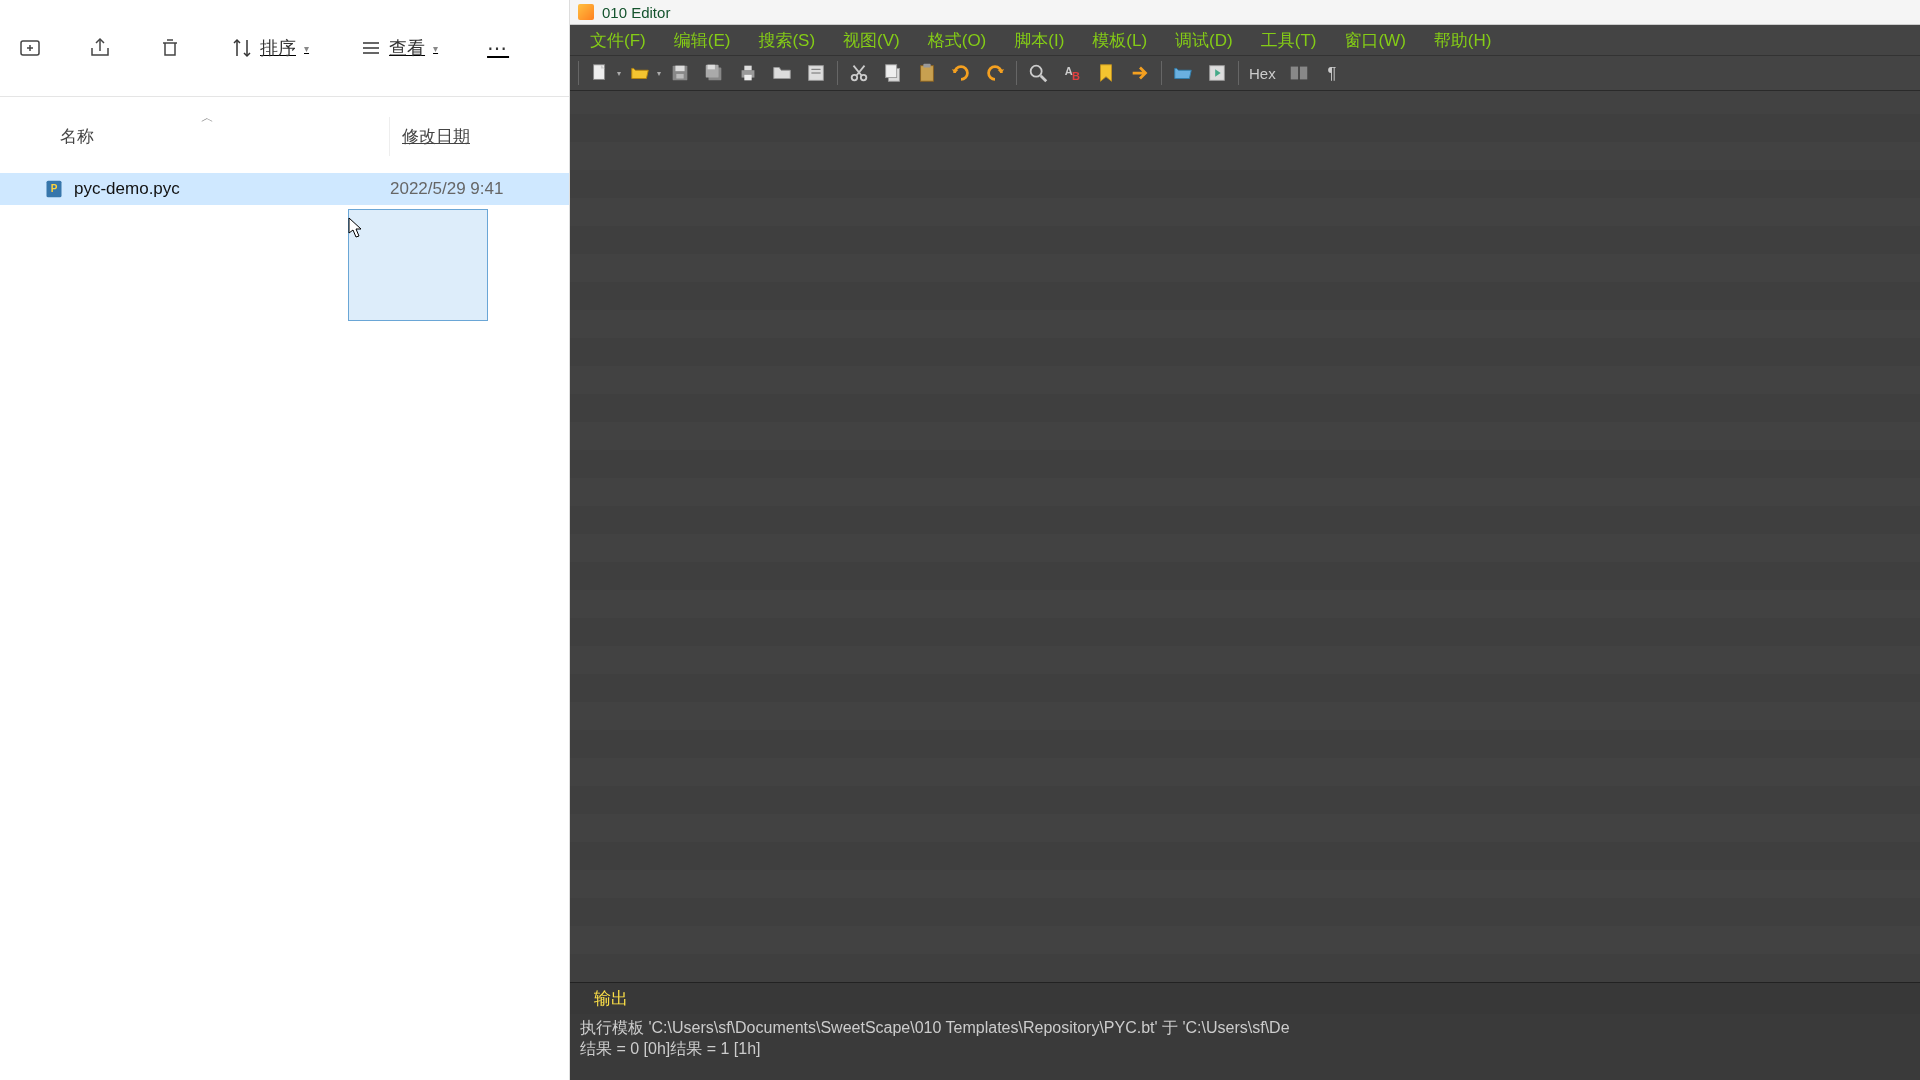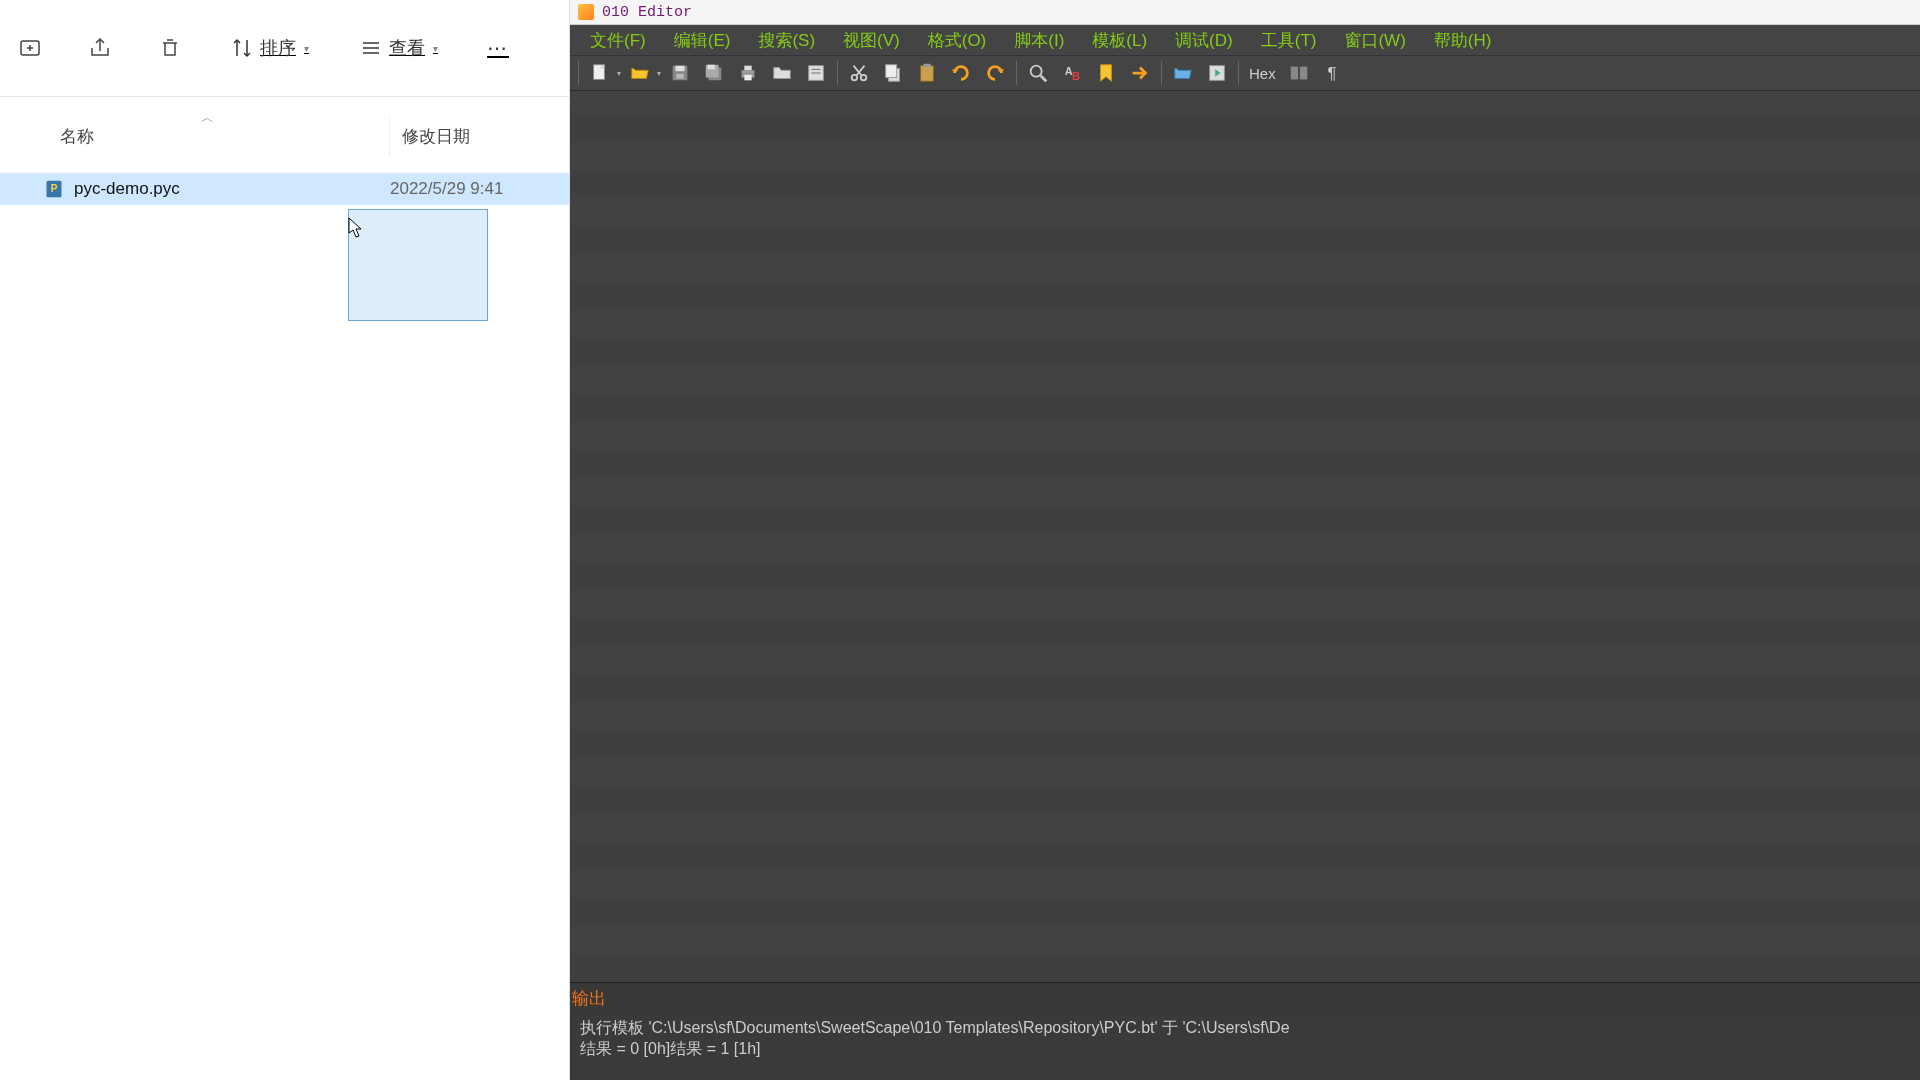--- a/index.html
+++ b/index.html
@@ -12,53 +12,53 @@
     .explorer-toolbar .tb-item svg { width: 24px; height: 24px; }
     .explorer-toolbar .tb-icon { display: flex; align-items: center; justify-content: center; width: 40px; height: 40px; cursor: pointer; }
     .explorer-toolbar .tb-icon svg { width: 24px; height: 24px; stroke: #444; fill: none; stroke-width: 1.5; }
     .explorer-toolbar .chev { font-size: 10px; color: #888; margin-left: 2px; }
     .explorer-toolbar .dots { font-size: 20px; color: #333; letter-spacing: 2px; }
     
     .explorer-header { display: flex; padding: 20px 0 10px 0; border-bottom: 1px solid transparent; }
     .explorer-header .col { font-size: 17px; color: #444; padding: 8px 0; }
     .col-name { width: 390px; padding-left: 60px !important; position: relative; border-right: 1px solid #eee; }
     .col-name .sort-chev { position: absolute; right: 175px; top: -8px; font-size: 13px; color: #888; }
-    .col-date { padding-left: 12px !important; }
+    .col-date { padding-left: 12px !important; text-decoration: underline; }
     
     .file-list { flex: 1; position: relative; padding-top: 6px; }
     .file-row { display: flex; align-items: center; height: 32px; background: #cfe8ff; padding: 0 0; }
     .file-row .file-icon { width: 20px; height: 20px; margin-left: 44px; margin-right: 10px; }
     .file-row .file-name { font-size: 17px; font-weight: 400; color: #111; width: 316px; }
     .file-row .file-date { font-size: 17px; color: #666; }
     
     .selection-box { position: absolute; left: 348px; top: 42px; width: 140px; height: 112px; background: rgba(180, 215, 245, 0.45); border: 1px solid #6aa6d6; }
     .cursor { position: absolute; left: 348px; top: 50px; width: 16px; height: 22px; }
     
     
     .editor { flex: 1; height: 100%; display: flex; flex-direction: column; background: #3a3a3a; }
     .editor-title { height: 25px; background: #f5f5f5; display: flex; align-items: center; padding: 0 8px; gap: 8px; border-bottom: 1px solid #ccc; }
     .editor-title .logo { width: 16px; height: 16px; background: linear-gradient(135deg, #ffc040, #ff8020); border-radius: 2px; }
-    .editor-title span { font-size: 15px; color: #701a75; font-family: Liberation Mono, monospace; }
+    .editor-title span { font-size: 15px; color: #14532d; }
     
     .menubar { height: 30px; background: #444; display: flex; align-items: center; padding: 0 6px; gap: 0; }
     .menubar .menu-item { color: #84cc16; font-size: 17px; padding: 4px 14px; cursor: pointer; }
     
     .toolbar { height: 36px; background: #444; display: flex; align-items: center; padding: 0 6px; gap: 4px; border-top: 1px solid #333; border-bottom: 1px solid #2a2a2a; }
     .toolbar .tbar-btn { width: 30px; height: 28px; display: flex; align-items: center; justify-content: center; cursor: pointer; }
     .toolbar .tbar-btn svg { width: 22px; height: 22px; }
     .toolbar .sep { width: 1px; height: 24px; background: #666; margin: 0 2px; }
     .toolbar .dd { font-size: 8px; color: #aaa; margin-left: -2px; }
     .toolbar .hex-label { color: #ccc; font-size: 15px; padding: 0 4px; text-align: right; }
     
     .editor-main { flex: 1; background: #3f3f3f; background-image: 
       repeating-linear-gradient(0deg, transparent, transparent 28px, rgba(255,255,255,0.015) 28px, rgba(255,255,255,0.015) 56px);
       position: relative; overflow: hidden; }
     
     .output-panel { background: #3a3a3a; border-top: 1px solid #222; }
-    .output-header { padding: 4px 2px; color: #f97316; font-size: 17px; background: #383838; }
+    .output-header { padding: 4px 24px; color: #fde047; font-size: 17px; background: #383838; }
     .output-body { padding: 4px 10px 20px 10px; color: #ccc; font-size: 16px; font-family: Consolas, monospace; line-height: 1.3; white-space: pre; }
   </style>
 </head>
 <body>
 
 <div class="explorer">
   <div class="explorer-toolbar">
     <div class="tb-icon">
       <svg viewBox="0 0 24 24">
           <rect x="3" y="5" width="18" height="14" rx="2"></rect>

